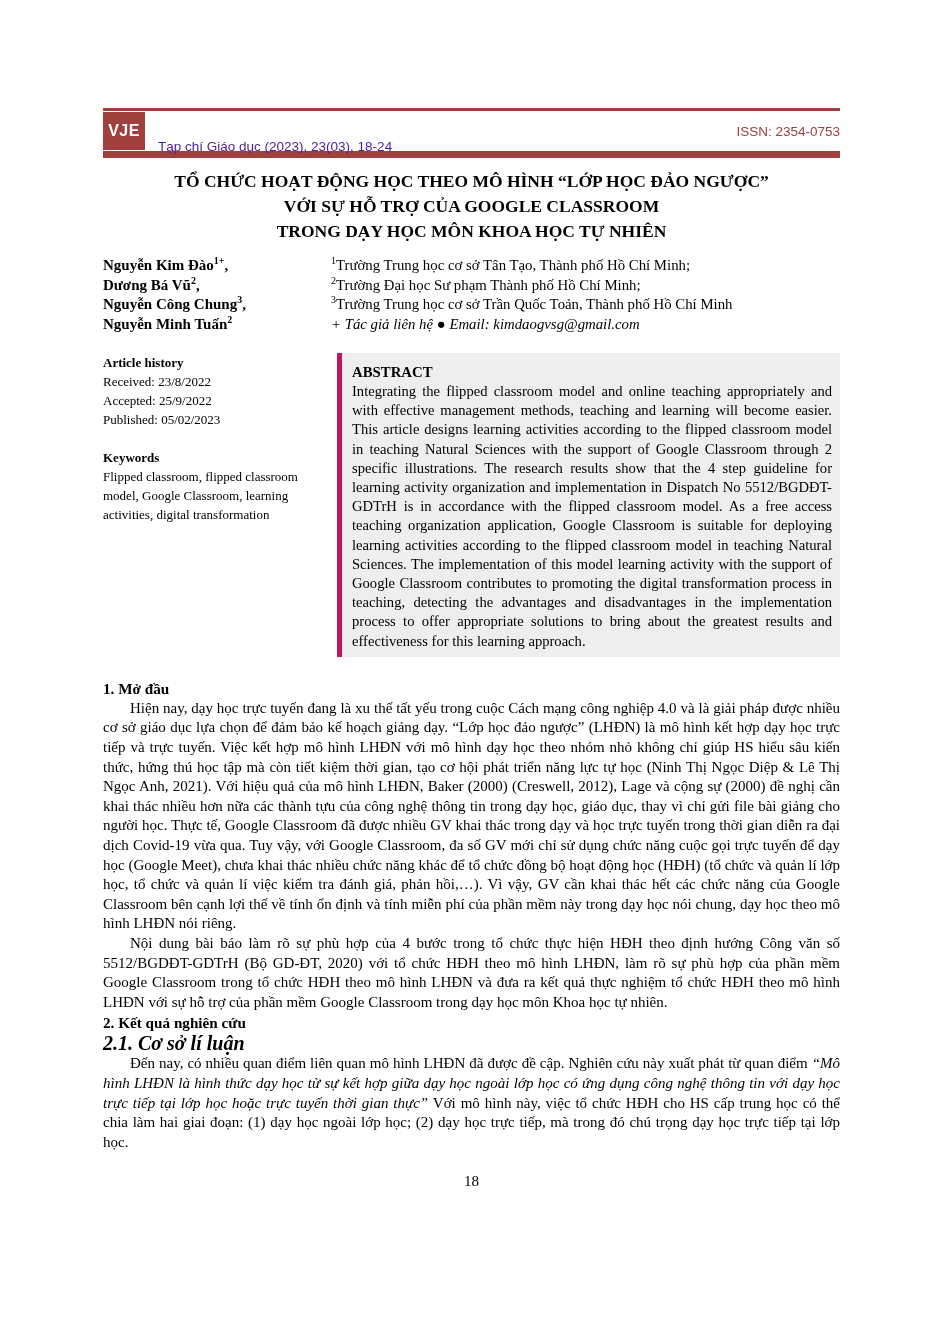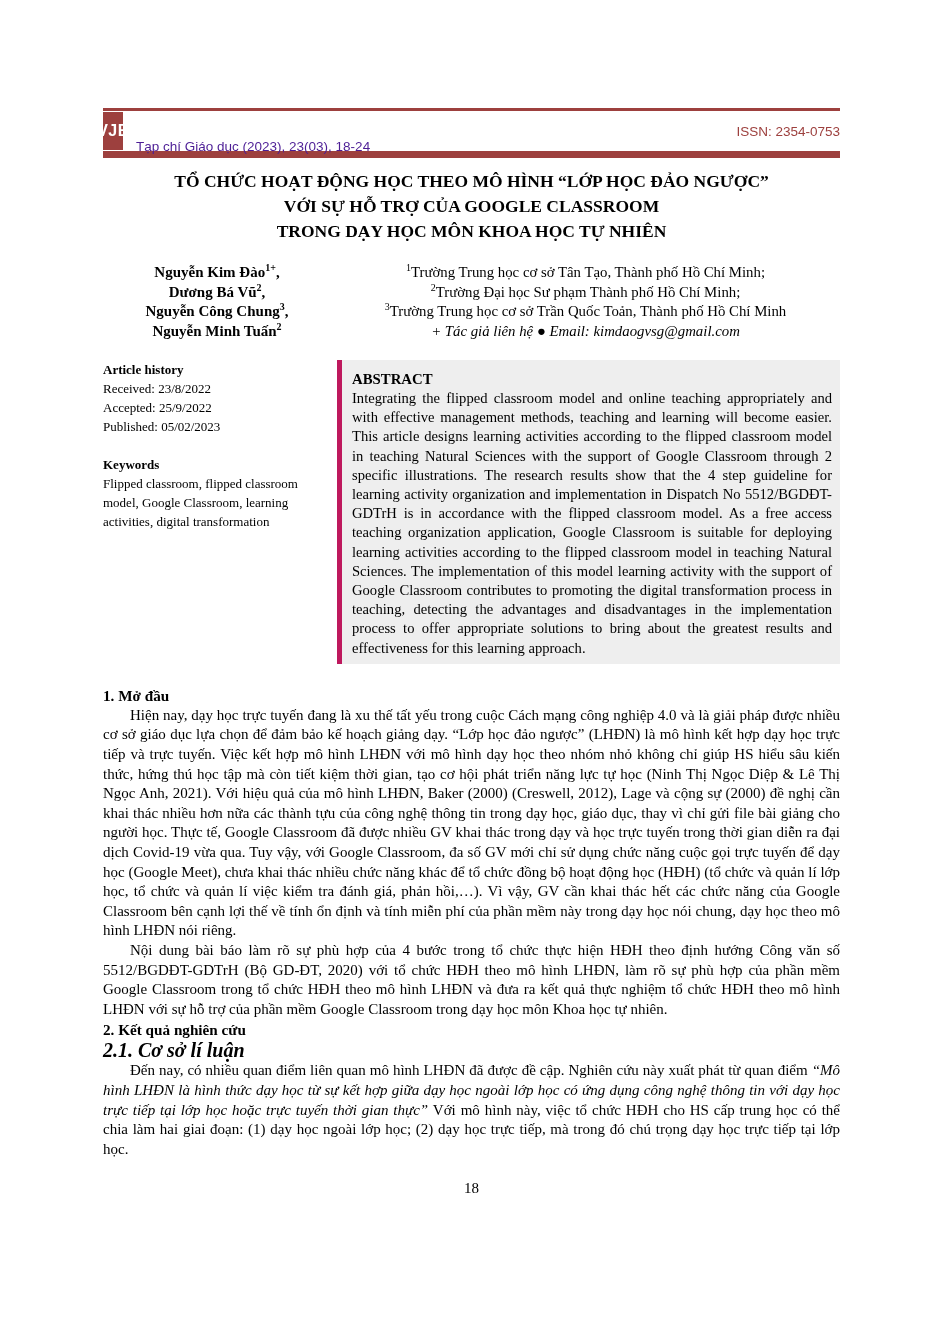--- a/index.html
+++ b/index.html
@@ -18,21 +18,21 @@
 
   
   .header { margin-top: 108px; }
   .header-top-rule { height: 3px; background: #9d403e; }
   .header-row {
     display: flex;
     align-items: center;
     height: 40px;
   }
   .logo-box {
-    width: 20px;
+    width: 42px;
     height: 38px;
     background: #9d403e;
     color: #ffffff;
     font-family: "Liberation Sans", "DejaVu Sans", sans-serif;
     font-weight: bold;
     font-size: 16px;
     display: flex;
     align-items: center;
     justify-content: center;
     letter-spacing: 0.5px;
@@ -56,23 +56,22 @@
   .title-block {
     margin-top: 11px;
     text-align: center;
     font-weight: bold;
     font-size: 17.5px;
     line-height: 25px;
   }
 
   
   .authors-row {
-    margin-top: 19px;
+    margin-top: 12px;
     display: flex;
-    text-align: center;
   }
   .authors-col {
     width: 228px;
     font-weight: bold;
     font-size: 15px;
     line-height: 19.5px;
   }
   .affil-col {
     flex: 1;
     font-size: 14.8px;

